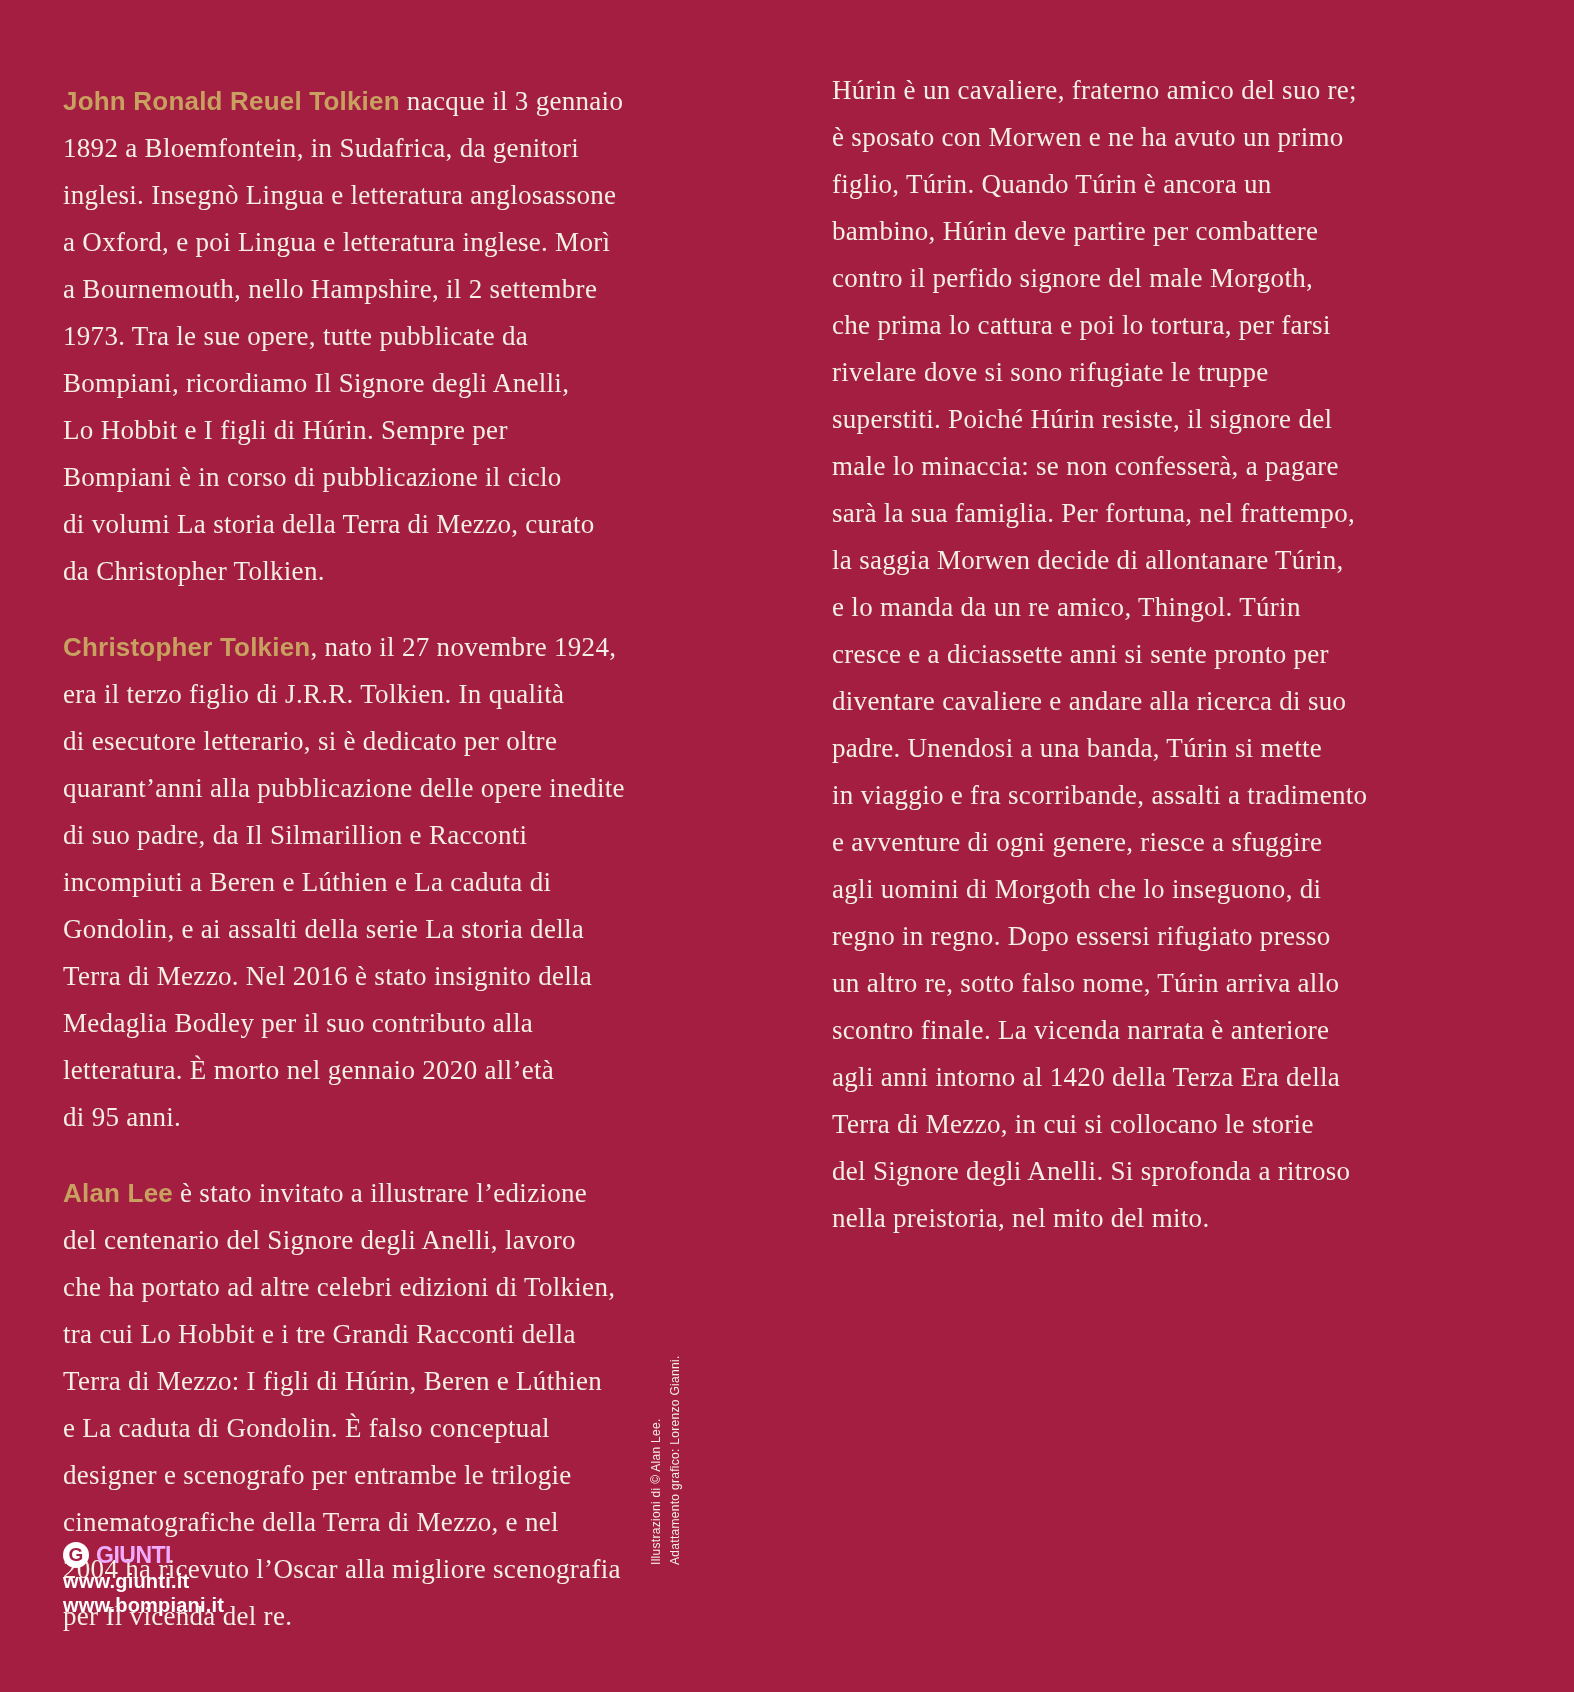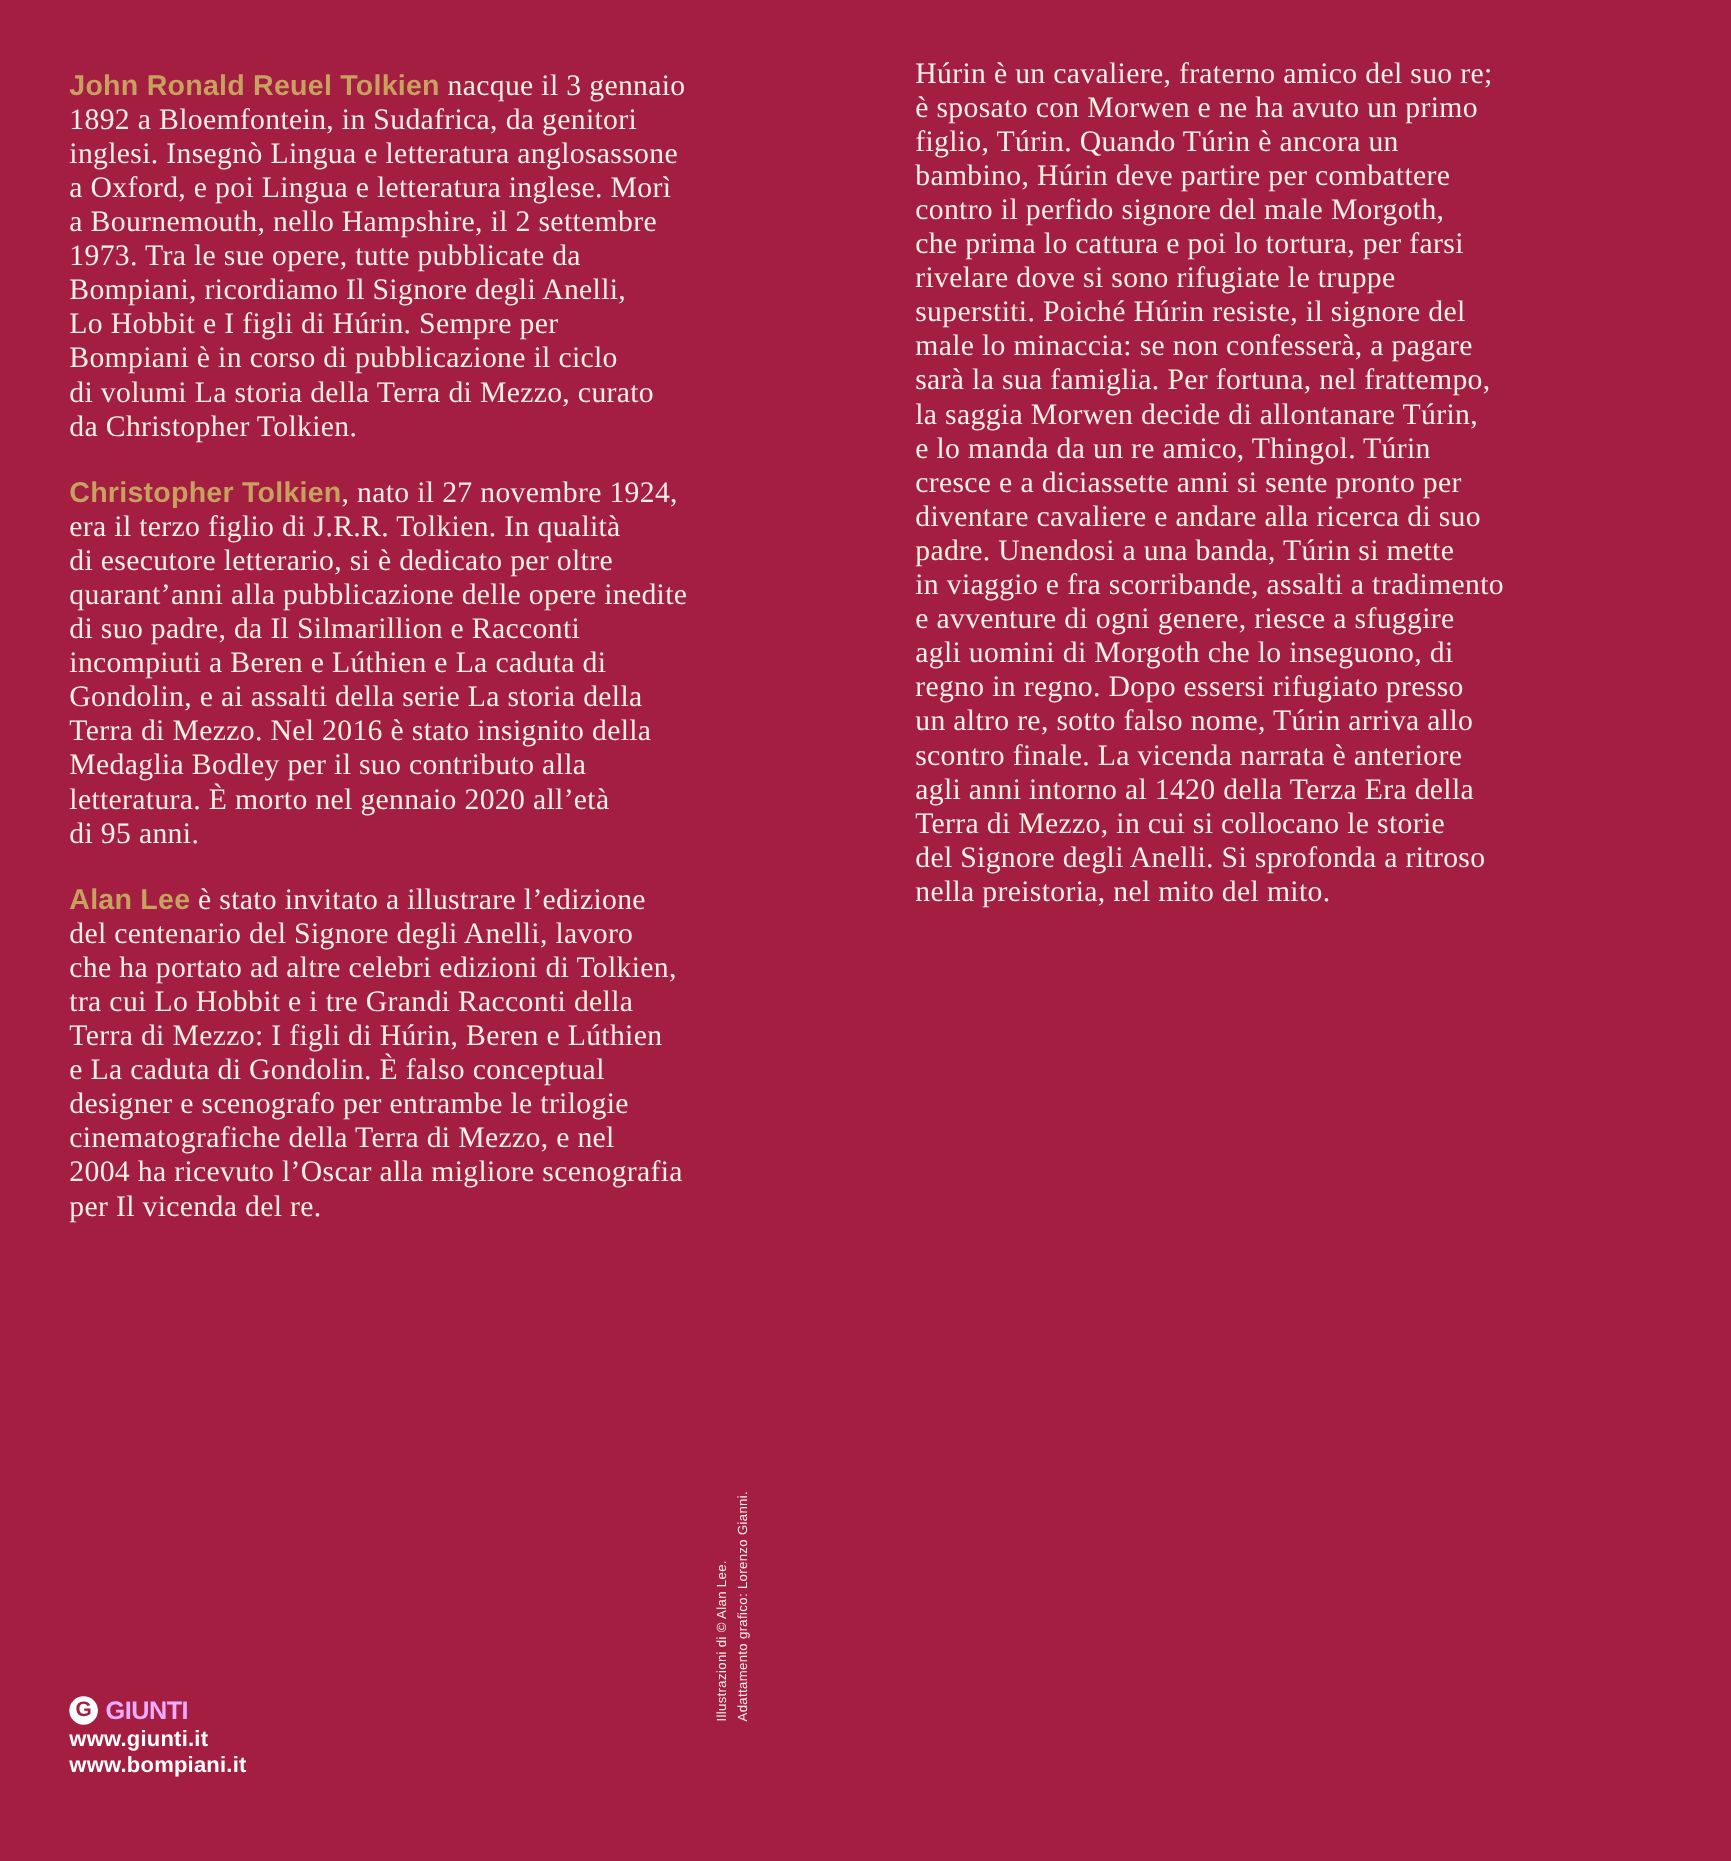--- a/index.html
+++ b/index.html
@@ -7,23 +7,23 @@
     width:1574px;height:1692px;
     font-family:"Liberation Serif", serif;
     background:var(--bg,#A31E40);
     overflow:hidden;
   }
   .page{position:relative;width:1574px;height:1692px;background:var(--bg,#A31E40);}
   .col{position:absolute;color:var(--txt,#F3EFE2);}
   .para{
     white-space:pre;
     font-size:27px;
-    line-height:31px;
+    line-height:47px;
     letter-spacing:0.3px;
-    margin:0 0 29px 0;
+    margin:16px 0 29px 0;
   }
   .para .i{}
   .para .lead{
     font-family:"Liberation Sans", sans-serif;
     font-weight:bold;
     font-style:normal;
     color:var(--gold,#C8A05F);
     font-size:26px;
     letter-spacing:0.2px;
   }

